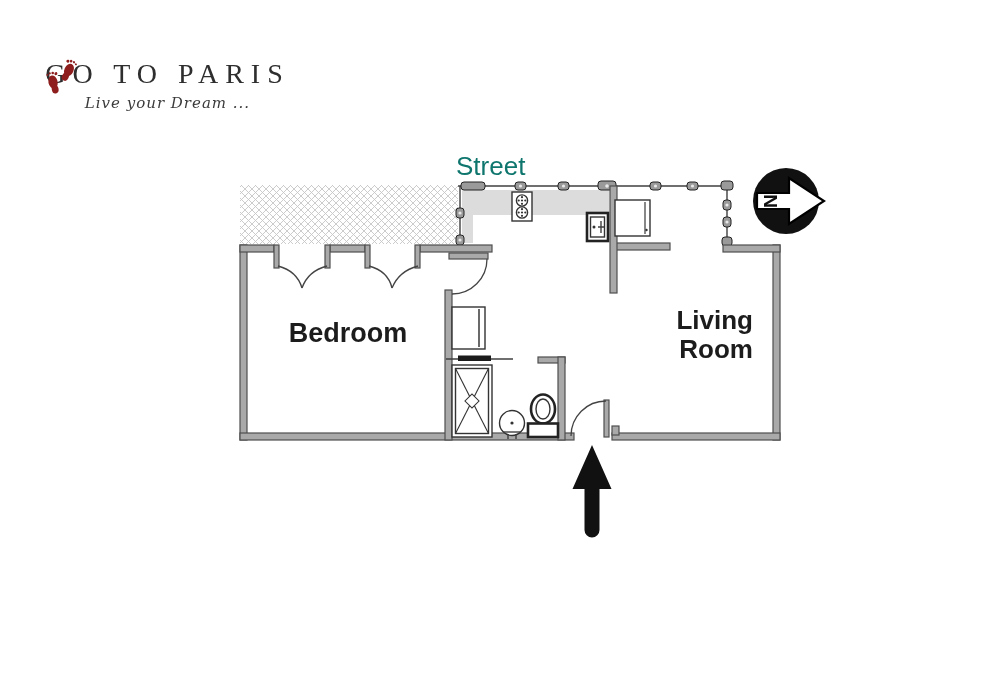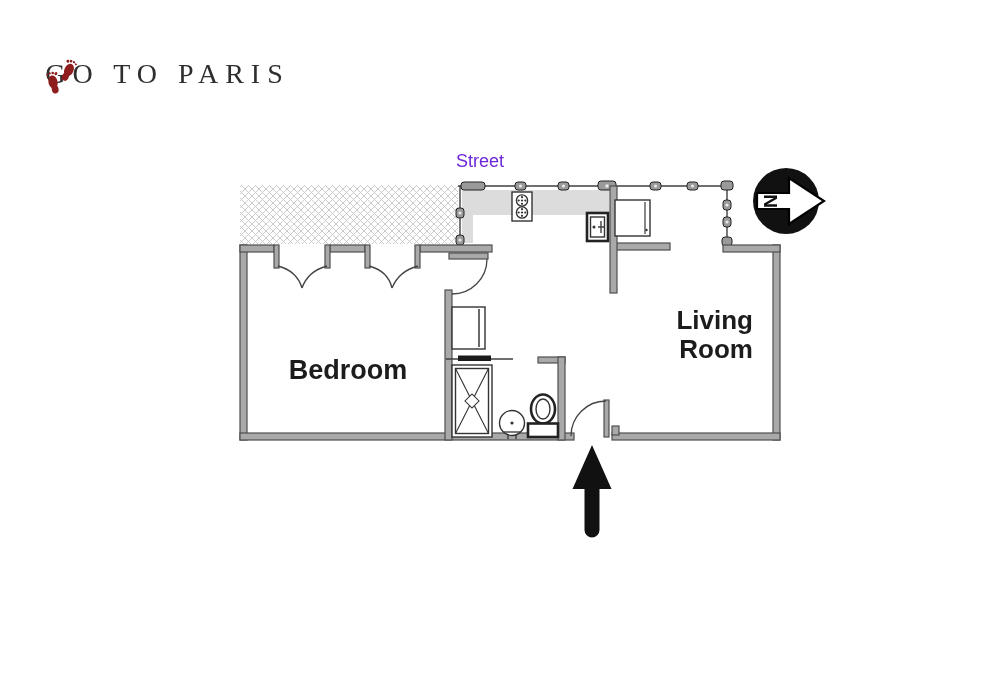--- a/index.html
+++ b/index.html
@@ -24,23 +24,23 @@
   .logo .title{
     font-family:"Liberation Serif", serif;
     font-size:28px;letter-spacing:7px;color:var(--title-text);white-space:nowrap;
   }
   .logo .tagline{
     font-family:"DejaVu Serif", serif;font-style:italic;
     font-size:15px;color:#3b3b3b;margin-top:4px;letter-spacing:1px;
   }
   
   .plan-label{position:absolute;color:var(--label-text);}
-  .street-label{left:456px;top:151px;font-size:18px;color:#6d28d9;}
+  .street-label{left:456px;top:151px;font-size:26px;color:#0f766e;}
   .bedroom-label{left:278px;top:318px;width:140px;text-align:center;
-    font-size:27px;font-weight:bold;margin-top:37px;}
+    font-size:27px;font-weight:bold;}
   .livingroom-label{left:638px;top:306px;width:115px;text-align:right;
     font-size:26px;font-weight:bold;line-height:29px;}
   
   svg{position:absolute;left:0;top:0;}
   .wall{fill:var(--wall-fill);stroke:var(--wall-stroke);stroke-width:1.2;}
   .thinline{stroke:var(--plan-line);stroke-width:1.4;fill:none;}
   .fixture{fill:#ffffff;stroke:#333333;stroke-width:1.4;}
   .fixture-thick{fill:#ffffff;stroke:#222222;stroke-width:2.6;}
   .counter{fill:var(--counter-gray);stroke:none;}
   .doorarc{fill:none;stroke:#444444;stroke-width:1.3;}
@@ -71,20 +71,21 @@
       <g transform="translate(13,24) rotate(-12)" fill="var(--logo-red)">
         <ellipse cx="0" cy="0" rx="4.6" ry="6.6"></ellipse>
         <ellipse cx="0.6" cy="7.6" rx="3.4" ry="4.2"></ellipse>
         <circle cx="-4.0" cy="-8.0" r="1.0"></circle>
         <circle cx="-1.4" cy="-9.1" r="1.1"></circle>
         <circle cx="1.6" cy="-8.9" r="1.3"></circle>
         <circle cx="4.6" cy="-7.6" r="1.5"></circle>
       </g>
     </svg>
     <div class="title">GO TO PARIS</div>
+    <div class="tagline">Live your Dream ...</div>
   </div>
 
   <div class="plan-label street-label">Street</div>
   <div class="plan-label bedroom-label">Bedroom</div>
   <div class="plan-label livingroom-label">Living Room</div>
 
   <svg width="1000" height="698" viewBox="0 0 1000 698">
     <defs>
       <pattern id="crosshatch" width="7" height="7" patternUnits="userSpaceOnUse">
         <path d="M0 0 L7 7 M7 0 L0 7" stroke="var(--hatch-gray)" stroke-width="0.9" fill="none"></path>

